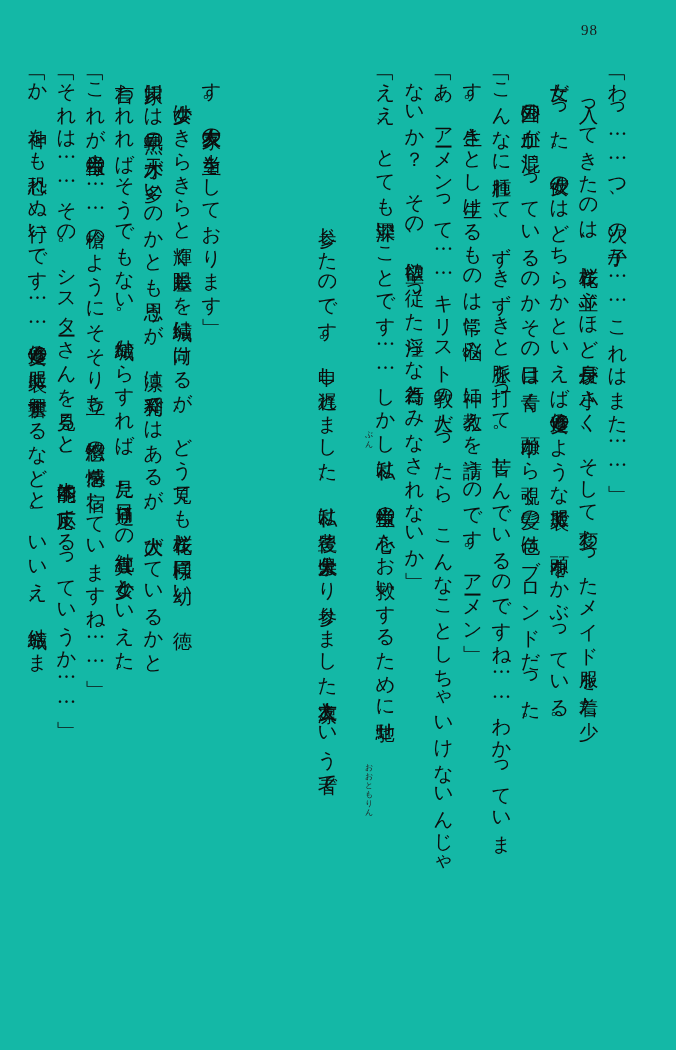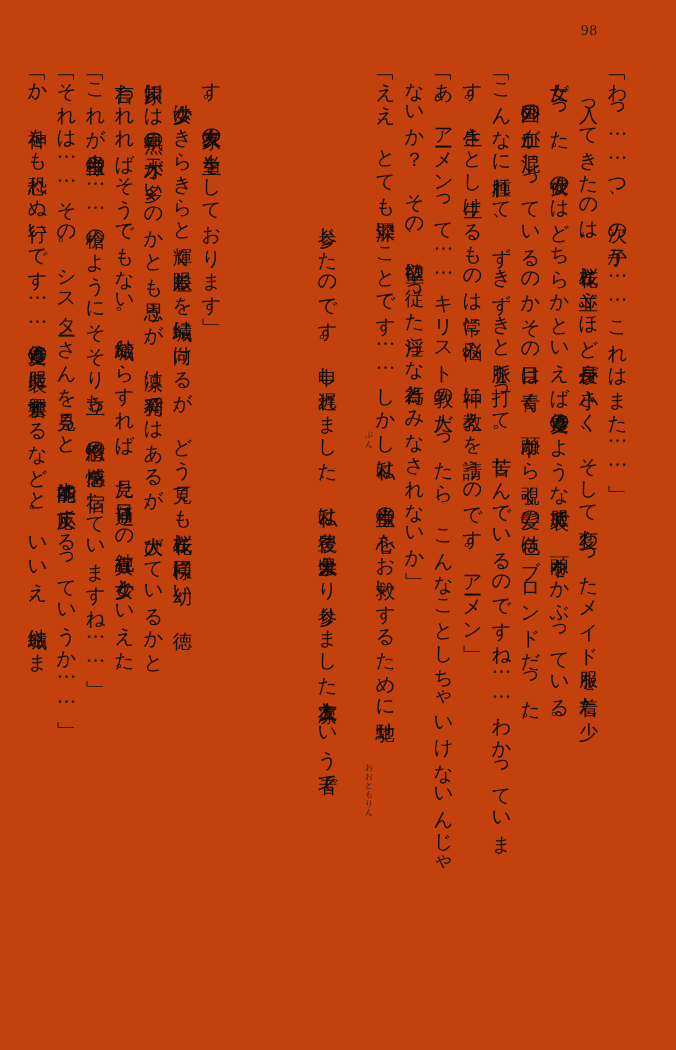--- a/index.html
+++ b/index.html
@@ -8,21 +8,21 @@
     background: #ffffff;
   }
   body {
     font-family: "Liberation Serif", "DejaVu Serif", serif;
     color: #111111;
   }
   #page {
     position: relative;
     width: 676px;
     height: 1050px;
-    background: #c2410c;
+    background: #14b8a6;
     overflow: hidden;
     box-sizing: border-box;
   }
   #page-number {
     position: absolute;
     top: 22px;
     right: 78px;
     font-size: 15px;
     letter-spacing: 1px;
     color: #1a1a1a;

